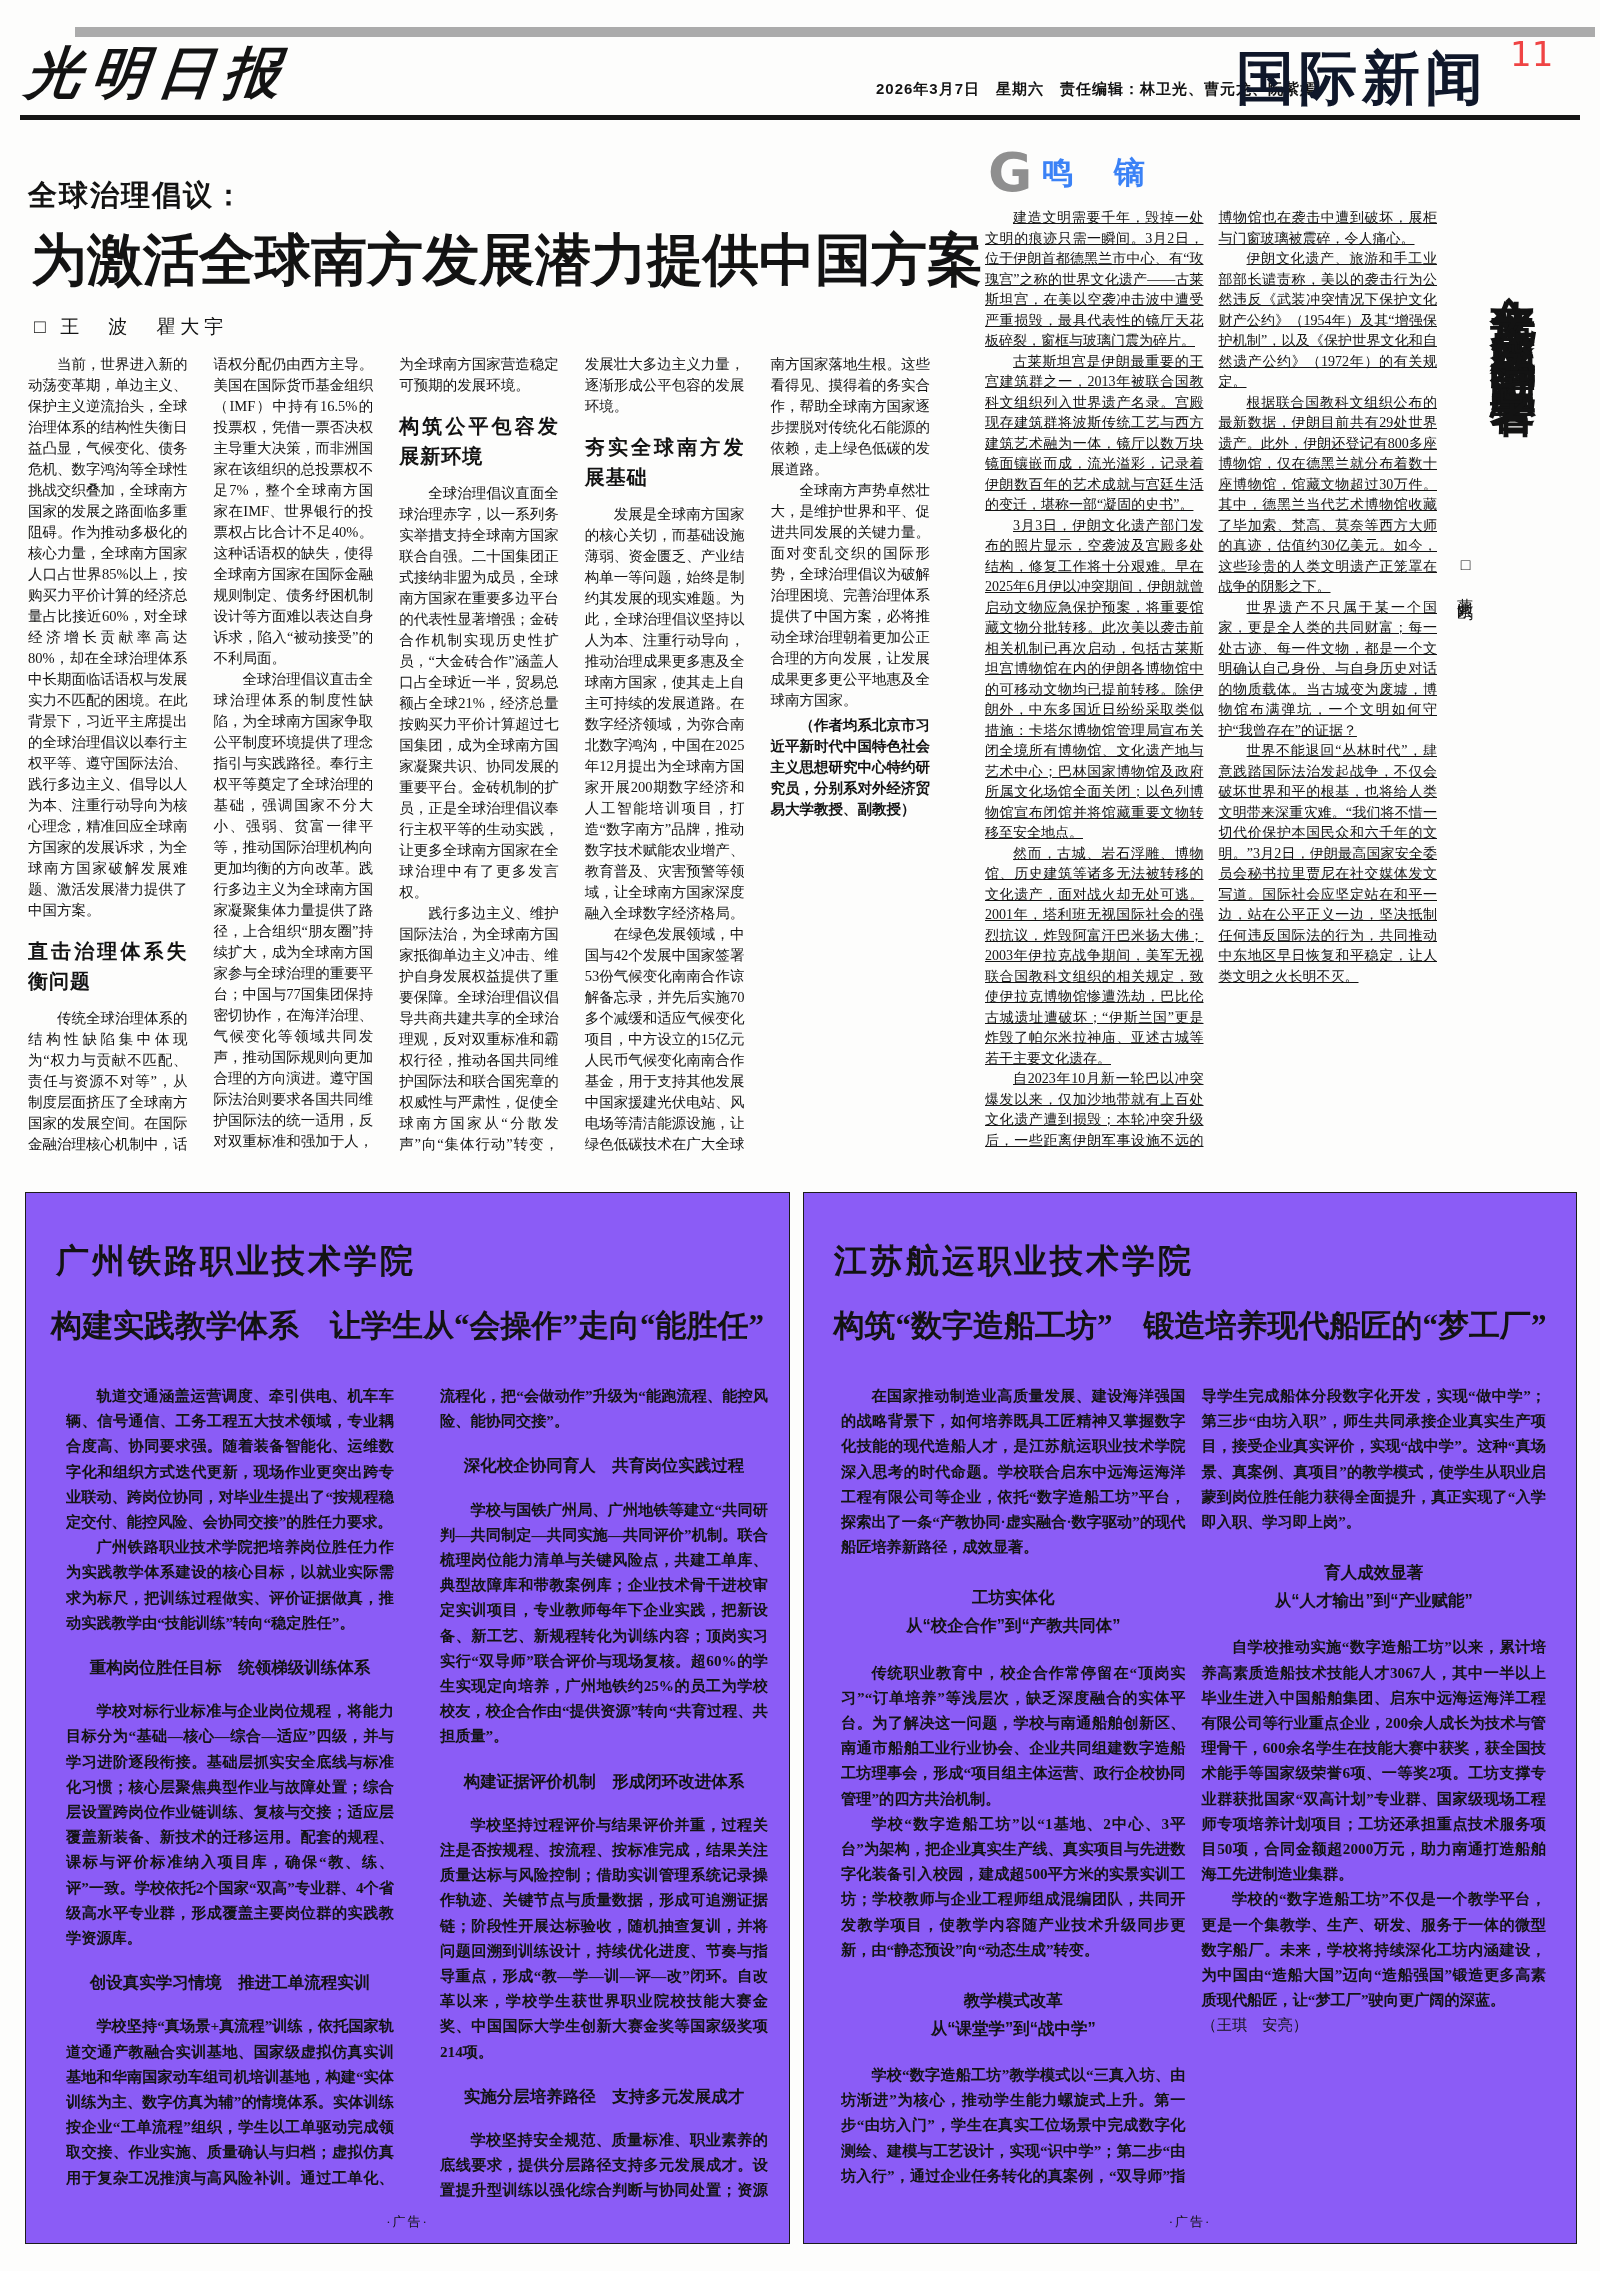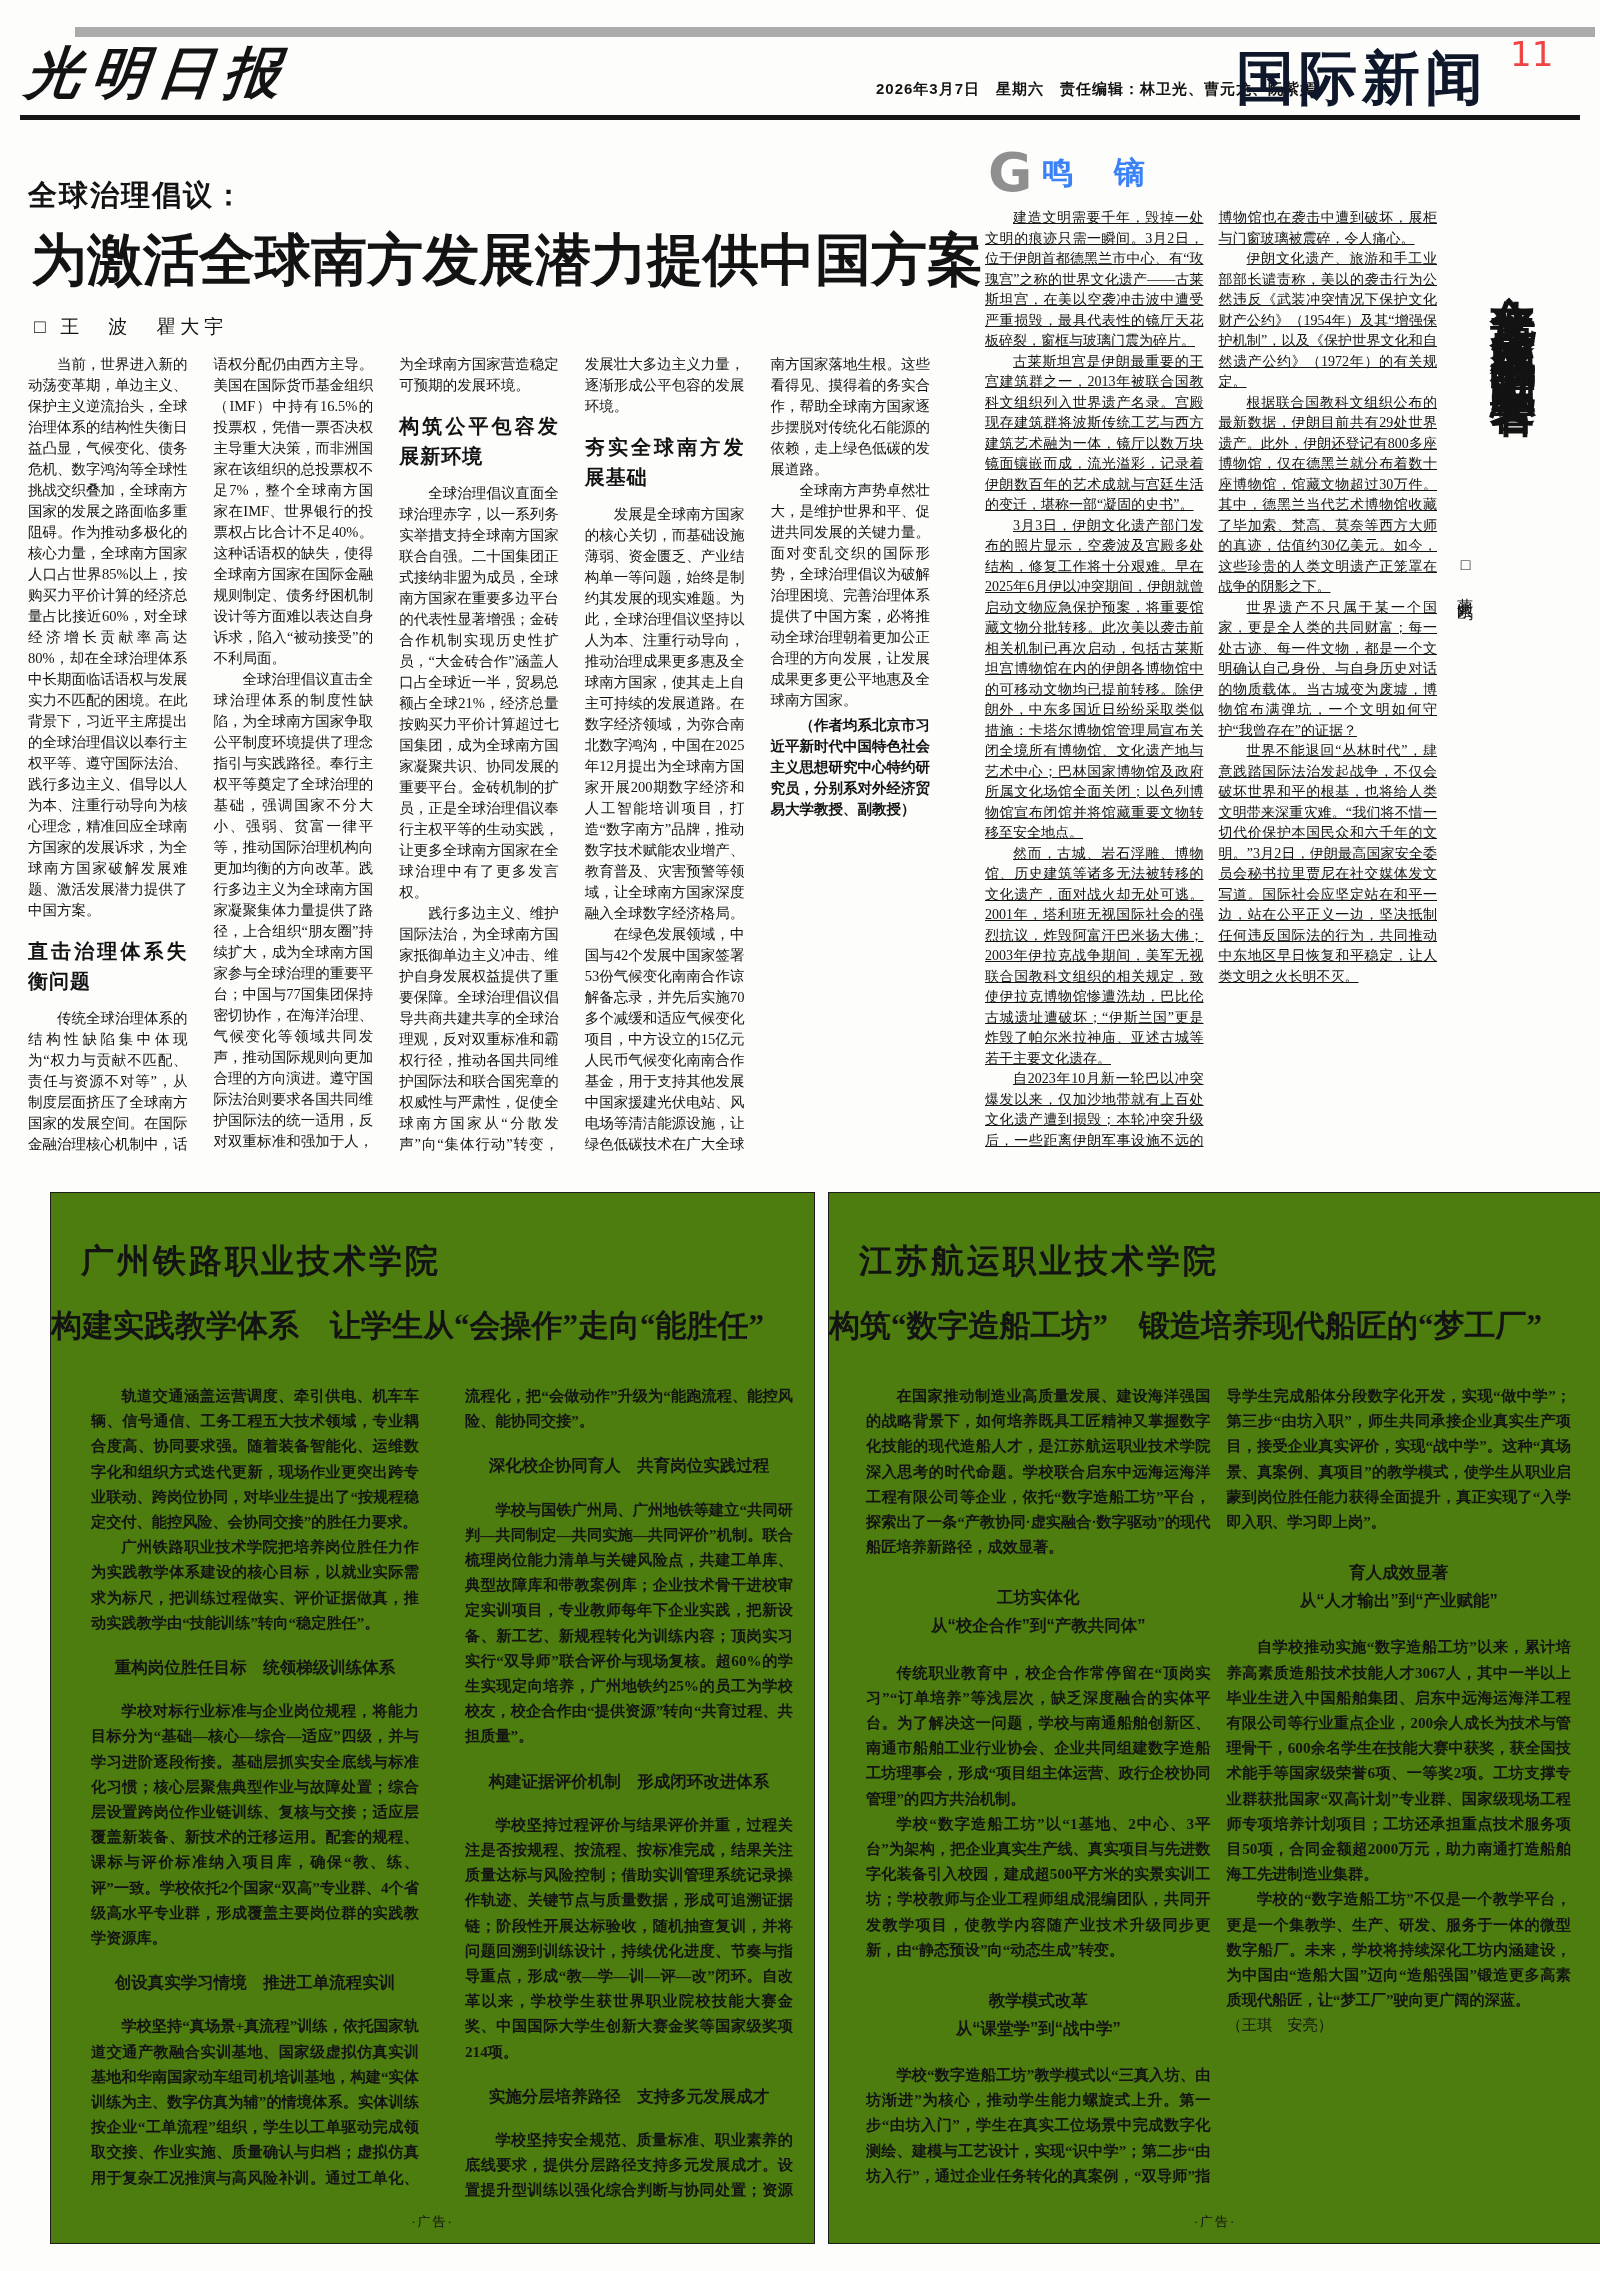--- a/index.html
+++ b/index.html
@@ -38,26 +38,26 @@
   .mingdi-label{font-size:31px;color:#3b82f6;font-weight:bold;margin-left:10px;
                 font-family:"Liberation Sans",sans-serif;letter-spacing:16px;}
   .mingdi-body{left:985px;top:208px;width:452px;height:948px;
                column-count:2;column-gap:15px;column-fill:auto;overflow:hidden;
                font-size:14px;line-height:20.5px;text-align:justify;}
   .mingdi-body .para{text-indent:2em;text-decoration:underline;}
   .v-title{left:1486px;top:258px;height:896px;writing-mode:vertical-rl;
            font-size:46px;font-weight:bold;letter-spacing:6px;line-height:1.15;}
   .v-byline{left:1454px;top:556px;writing-mode:vertical-rl;font-size:16px;letter-spacing:4px;}
   
-  .ad-box{border:1.5px solid #1c1c1c;background:#4d7c0f;margin-left:25px;}
+  .ad-box{border:1.5px solid #1c1c1c;background:#8b5cf6;}
   .ad-left{left:25px;top:1192px;width:763px;height:1050px;}
   .ad-right{left:803px;top:1192px;width:772px;height:1050px;}
   .ad-school{position:absolute;left:30px;top:46px;font-size:33px;font-weight:bold;
              font-family:"Liberation Sans",sans-serif;letter-spacing:3px;}
-  .ad-headline{position:absolute;left:0;top:112px;width:100%;text-align:left;
+  .ad-headline{position:absolute;left:0;top:112px;width:100%;text-align:center;
                font-size:31px;font-weight:900;letter-spacing:0;}
   .ad-body{position:absolute;top:190px;height:820px;column-count:2;column-fill:auto;
            overflow:hidden;font-size:15.2px;line-height:25.2px;text-align:justify;}
   .ad-left .ad-body{left:40px;width:702px;column-gap:46px;}
   .ad-right .ad-body{left:37px;width:705px;column-gap:16px;}
   .ad-body .para{text-indent:2em;font-weight:bold;}
   .ad-body .subhead{font-size:16.5px;font-weight:bold;text-align:center;margin:20px 0 18px;
                     font-family:"Liberation Sans",sans-serif;}
   .ad-body .subhead2{font-size:16.5px;font-weight:bold;text-align:center;margin:24px 0 20px;
                      line-height:1.7;font-family:"Liberation Sans",sans-serif;}

